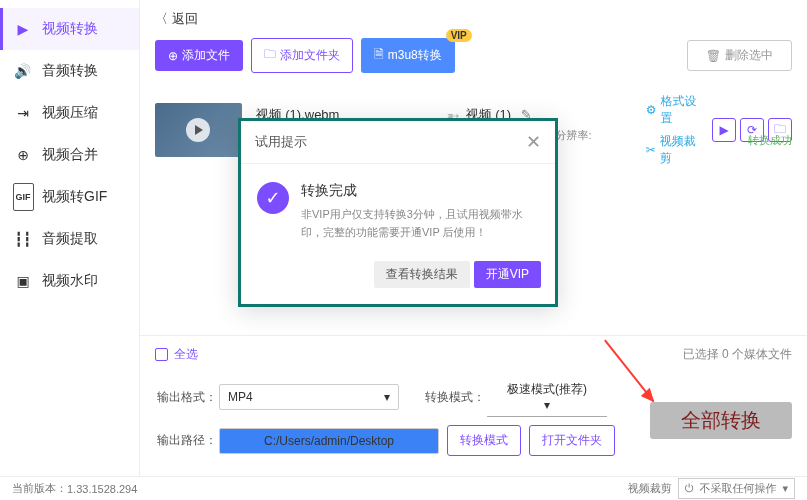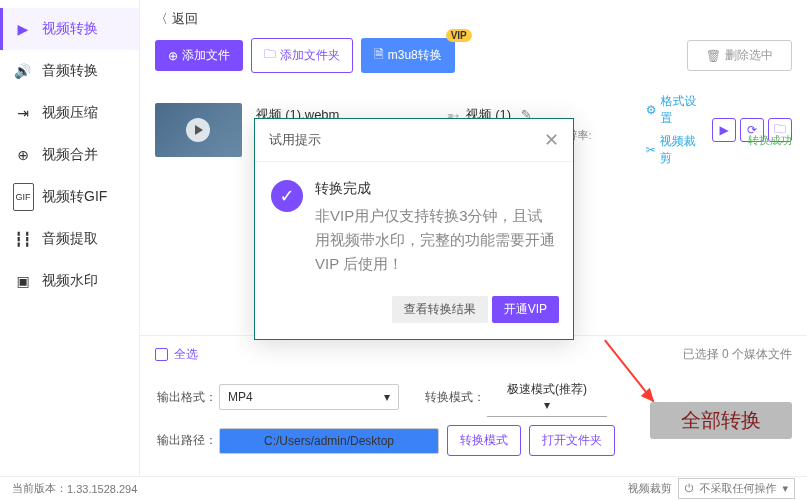--- a/index.html
+++ b/index.html
@@ -46,28 +46,28 @@
 .form-rows { display: flex; align-items: center; }
 .form-left { flex: 1; }
 .form-row { display: flex; align-items: center; margin-bottom: 8px; }
 .form-label { width: 64px; color: #555; font-size: 12px; }
 .select-box { border: 1px solid #ccc; padding: 5px 8px; border-radius: 2px; min-width: 180px; display: flex; justify-content: space-between; align-items: center; cursor: pointer; background:#fff; }
 .mode-label { margin-left: 24px; width: 64px; color: #555; }
 .mode-select { border-bottom: 1px solid #aaa; padding: 4px 6px; min-width: 120px; display: flex; justify-content: space-between; align-items: center; cursor: pointer; flex-direction: column; }
 .path-input { border: 1px solid #ccc; padding: 5px 8px; border-radius: 2px; min-width: 220px; background:#3b82f6; }
 .statusbar { height: 24px; border-top: 1px solid #eee; display: flex; align-items: center; padding: 0 12px; font-size: 11px; color: #777; }
 .status-select { border: 1px solid #ccc; padding: 2px 6px; margin-left: 6px; display: flex; align-items: center; gap: 6px; cursor:pointer; }
-.dialog-backdrop { position: absolute; left: 238px; top: 118px; width: 320px; background: #fff; border: 1px solid #0f766e; box-shadow: 0 4px 24px rgba(0,0,0,0.15); z-index: 50; margin-left: 16px; }
+.dialog-backdrop { position: absolute; left: 238px; top: 118px; width: 320px; background: #fff; border: 3px solid #0f766e; box-shadow: 0 4px 24px rgba(0,0,0,0.15); z-index: 50; }
 .dialog-head { display: flex; justify-content: space-between; align-items: center; padding: 10px 14px; border-bottom: 1px solid #f0f0f0; font-size: 13px; color: #555; }
 .dialog-close { font-size: 18px; color: #999; cursor: pointer; }
 .dialog-body { padding: 18px 16px 10px; display: flex; }
 .dialog-icon { width: 32px; height: 32px; background: #7c4dff; border-radius: 50%; color: #fff; display: flex; align-items: center; justify-content: center; font-size: 18px; flex-shrink: 0; }
 .dialog-text { margin-left: 12px; }
 .dialog-title { font-size: 14px; color: #333; margin-bottom: 6px; }
-.dialog-desc { font-size: 15px; color: #888; line-height: 1.6; }
+.dialog-desc { font-size: 11px; color: #888; line-height: 1.6; }
 .dialog-foot { display: flex; justify-content: flex-end; gap: 4px; padding: 10px 14px 16px; }
 .dialog-btn { padding: 5px 12px; font-size: 12px; cursor: pointer; border-radius: 2px; }
 .dialog-btn-plain { background: #eee; color: #555; }
 .dialog-btn-primary { background: #7c4dff; color: #fff; }
 .arrow-annotation { position: absolute; right: 130px; top: 350px; color: #ff3b30; transform: rotate(25deg); z-index: 40; pointer-events:none; }
 .arrow-annotation svg { stroke: #ff3b30; fill: #ff3b30; }
 </style>
 </head>
 <body>
 
@@ -84,21 +84,21 @@
     <div class="side-item">
       <span class="side-icon">⇥</span>
       <span>视频压缩</span>
     </div>
     <div class="side-item">
       <span class="side-icon">⊕</span>
       <span>视频合并</span>
     </div>
     <div class="side-item">
       <span class="side-icon">
-          <span style="border:1px solid #555;font-size:9px;padding:8px 2px;border-radius:2px;">GIF</span>
+          <span style="border:1px solid #555;font-size:9px;padding:8px 2px;border-radius:2px;font-weight:bold;">GIF</span>
         </span>
       <span>视频转GIF</span>
     </div>
     <div class="side-item">
       <span class="side-icon">┇┇</span>
       <span>音频提取</span>
     </div>
     <div class="side-item">
       <span class="side-icon">▣</span>
       <span>视频水印</span>

